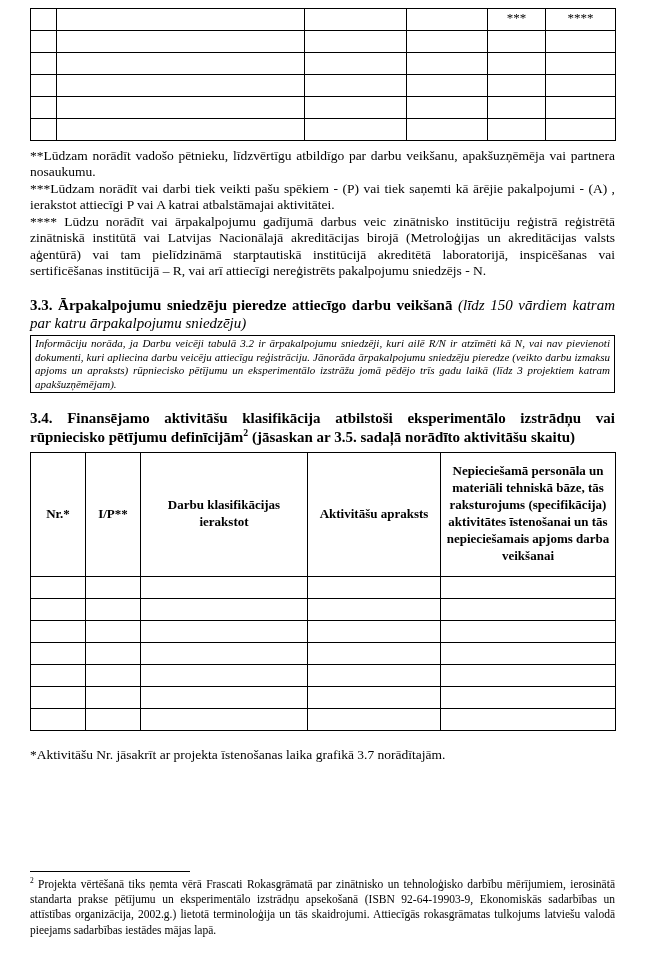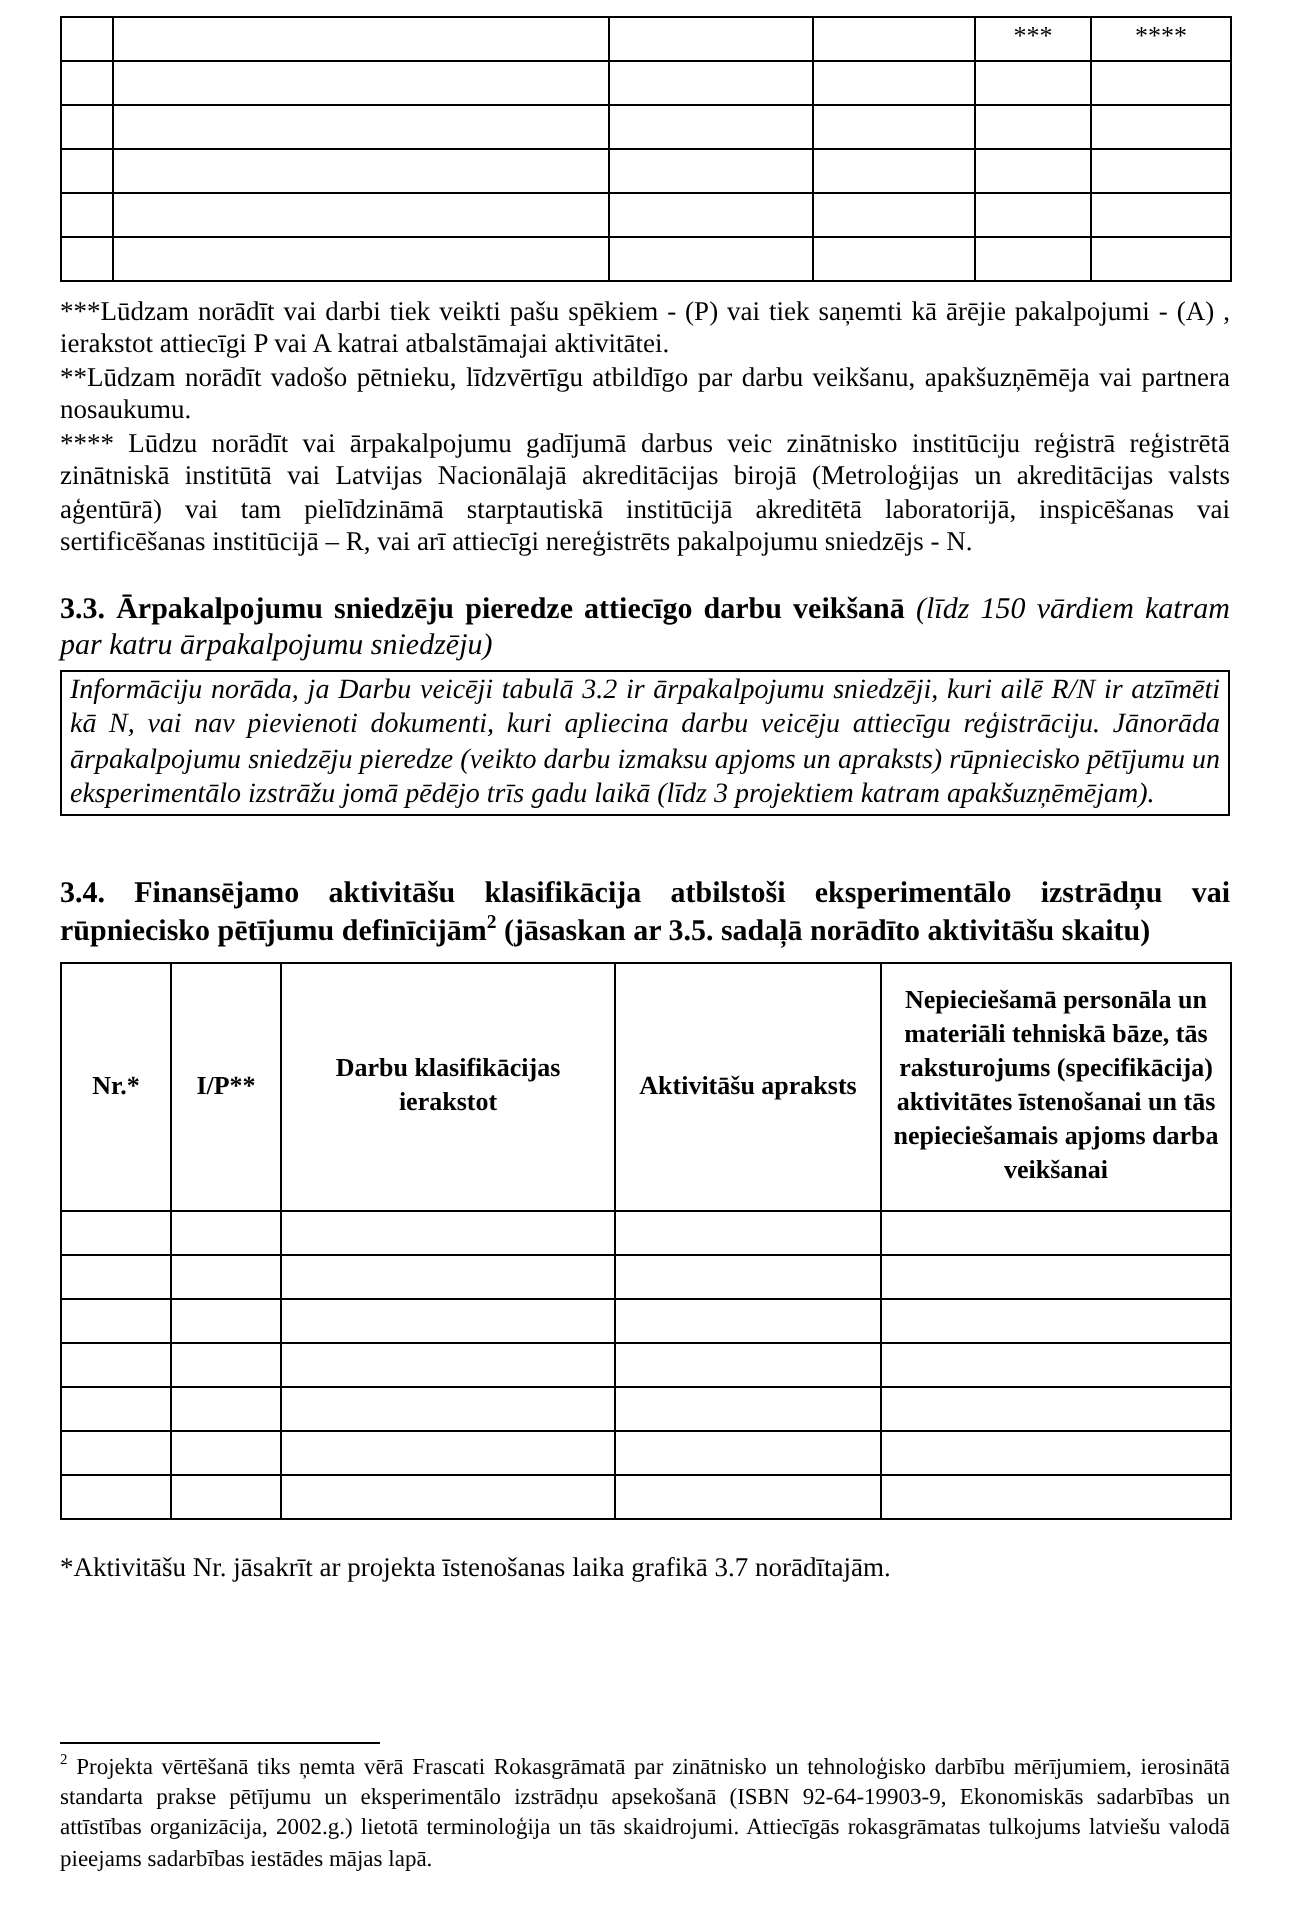--- a/index.html
+++ b/index.html
@@ -25,26 +25,26 @@
 
   .heading { font-size: 15px; line-height: 1.24; text-align: justify; margin: 0; }
   .h33 { margin-top: 16px; font-weight: bold; }
   .h33 .ital { font-style: italic; font-weight: normal; }
 
   .infobox {
     border: 1px solid #000;
     margin-top: 2px;
     padding: 1px 4px;
     font-style: italic;
-    font-size: 14px;
+    font-size: 11px;
     line-height: 1.24;
     text-align: justify;
   }
 
-  .h34 { margin-top: 30px; font-weight: bold; }
+  .h34 { margin-top: 16px; font-weight: bold; }
   sup { font-size: 0.65em; vertical-align: super; line-height: 0; }
 
   .class-table { margin-top: 5px; }
   .class-table th {
     font-weight: bold; text-align: center; vertical-align: middle;
     padding: 2px 4px; line-height: 1.3;
   }
   .class-table thead th { height: 124px; }
   .class-table tbody td { height: 22px; }
 
@@ -114,22 +114,22 @@
           <td></td>
           <td></td>
           <td></td>
           <td></td>
           <td></td>
         </tr>
       </tbody>
   </table>
 
   <div class="notes">
+    <p>**Lūdzam norādīt vadošo pētnieku, līdzvērtīgu atbildīgo par darbu veikšanu, apakšuzņēmēja vai partnera nosaukumu.</p>
     <p>***Lūdzam norādīt vai darbi tiek veikti pašu spēkiem - (P) vai tiek saņemti kā ārējie pakalpojumi - (A) , ierakstot attiecīgi P vai A katrai atbalstāmajai aktivitātei.</p>
-    <p>**Lūdzam norādīt vadošo pētnieku, līdzvērtīgu atbildīgo par darbu veikšanu, apakšuzņēmēja vai partnera nosaukumu.</p>
     <p>**** Lūdzu norādīt vai ārpakalpojumu gadījumā darbus veic zinātnisko institūciju reģistrā reģistrētā zinātniskā institūtā vai Latvijas Nacionālajā akreditācijas birojā (Metroloģijas un akreditācijas valsts aģentūrā) vai tam pielīdzināmā starptautiskā institūcijā akreditētā laboratorijā, inspicēšanas vai sertificēšanas institūcijā – R, vai arī attiecīgi nereģistrēts pakalpojumu sniedzējs - N.</p>
   </div>
 
   <p class="heading h33"><span>3.3. Ārpakalpojumu sniedzēju pieredze attiecīgo darbu veikšanā </span><span class="ital">(līdz 150 vārdiem katram par katru ārpakalpojumu sniedzēju)</span></p>
 
   <div class="infobox">
     <span>Informāciju norāda, ja Darbu veicēji tabulā 3.2 ir ārpakalpojumu sniedzēji, kuri ailē R/N ir atzīmēti kā N, vai nav pievienoti dokumenti, kuri apliecina darbu veicēju attiecīgu reģistrāciju. Jānorāda ārpakalpojumu sniedzēju pieredze (veikto darbu izmaksu apjoms un apraksts) rūpniecisko pētījumu un eksperimentālo izstrāžu jomā pēdējo trīs gadu laikā (līdz 3 projektiem katram apakšuzņēmējam).</span>
   </div>
 
   <p class="heading h34"><span>3.4. Finansējamo aktivitāšu klasifikācija atbilstoši eksperimentālo izstrādņu vai rūpniecisko pētījumu definīcijām</span><sup>2</sup><span> (jāsaskan ar 3.5. sadaļā norādīto aktivitāšu skaitu)</span></p>

